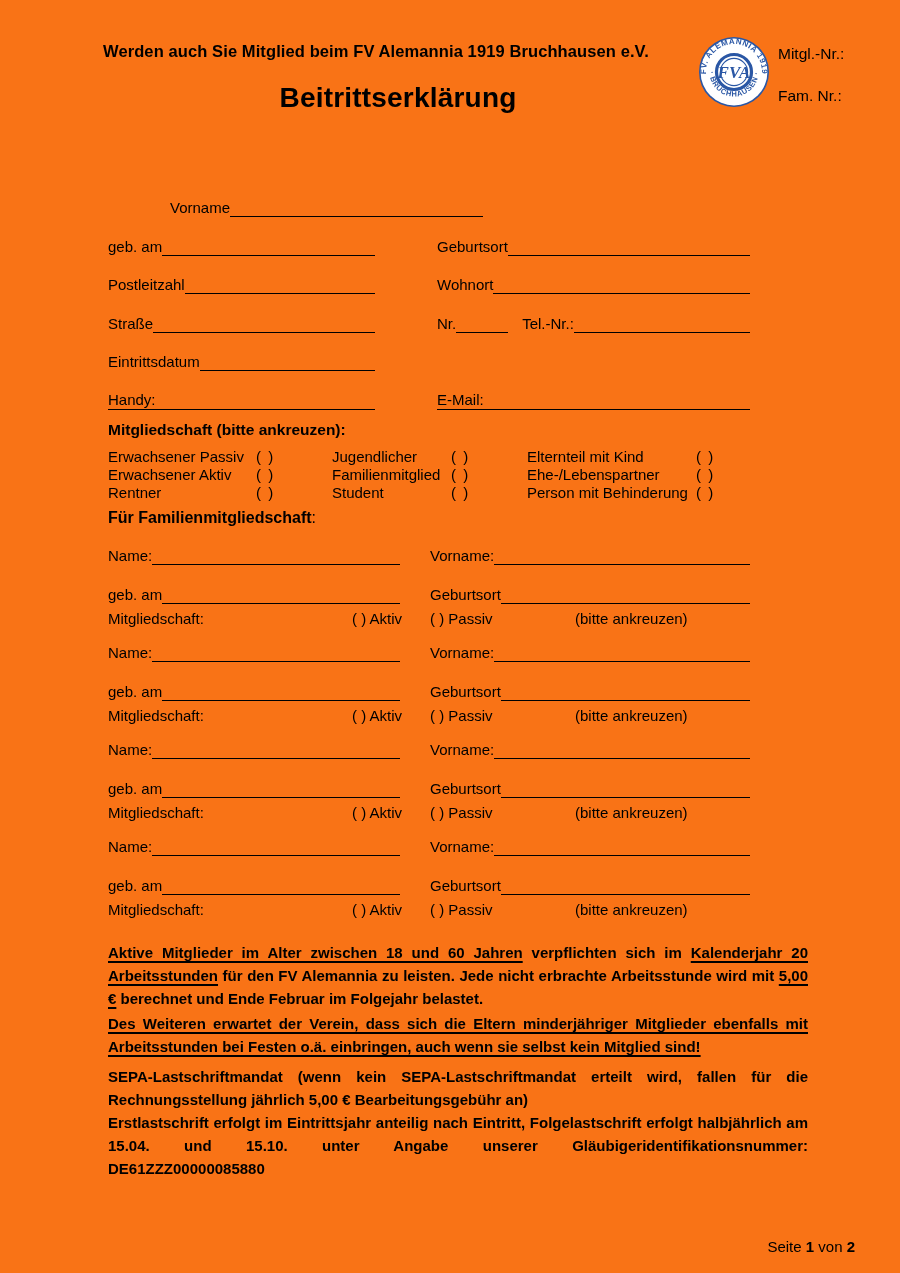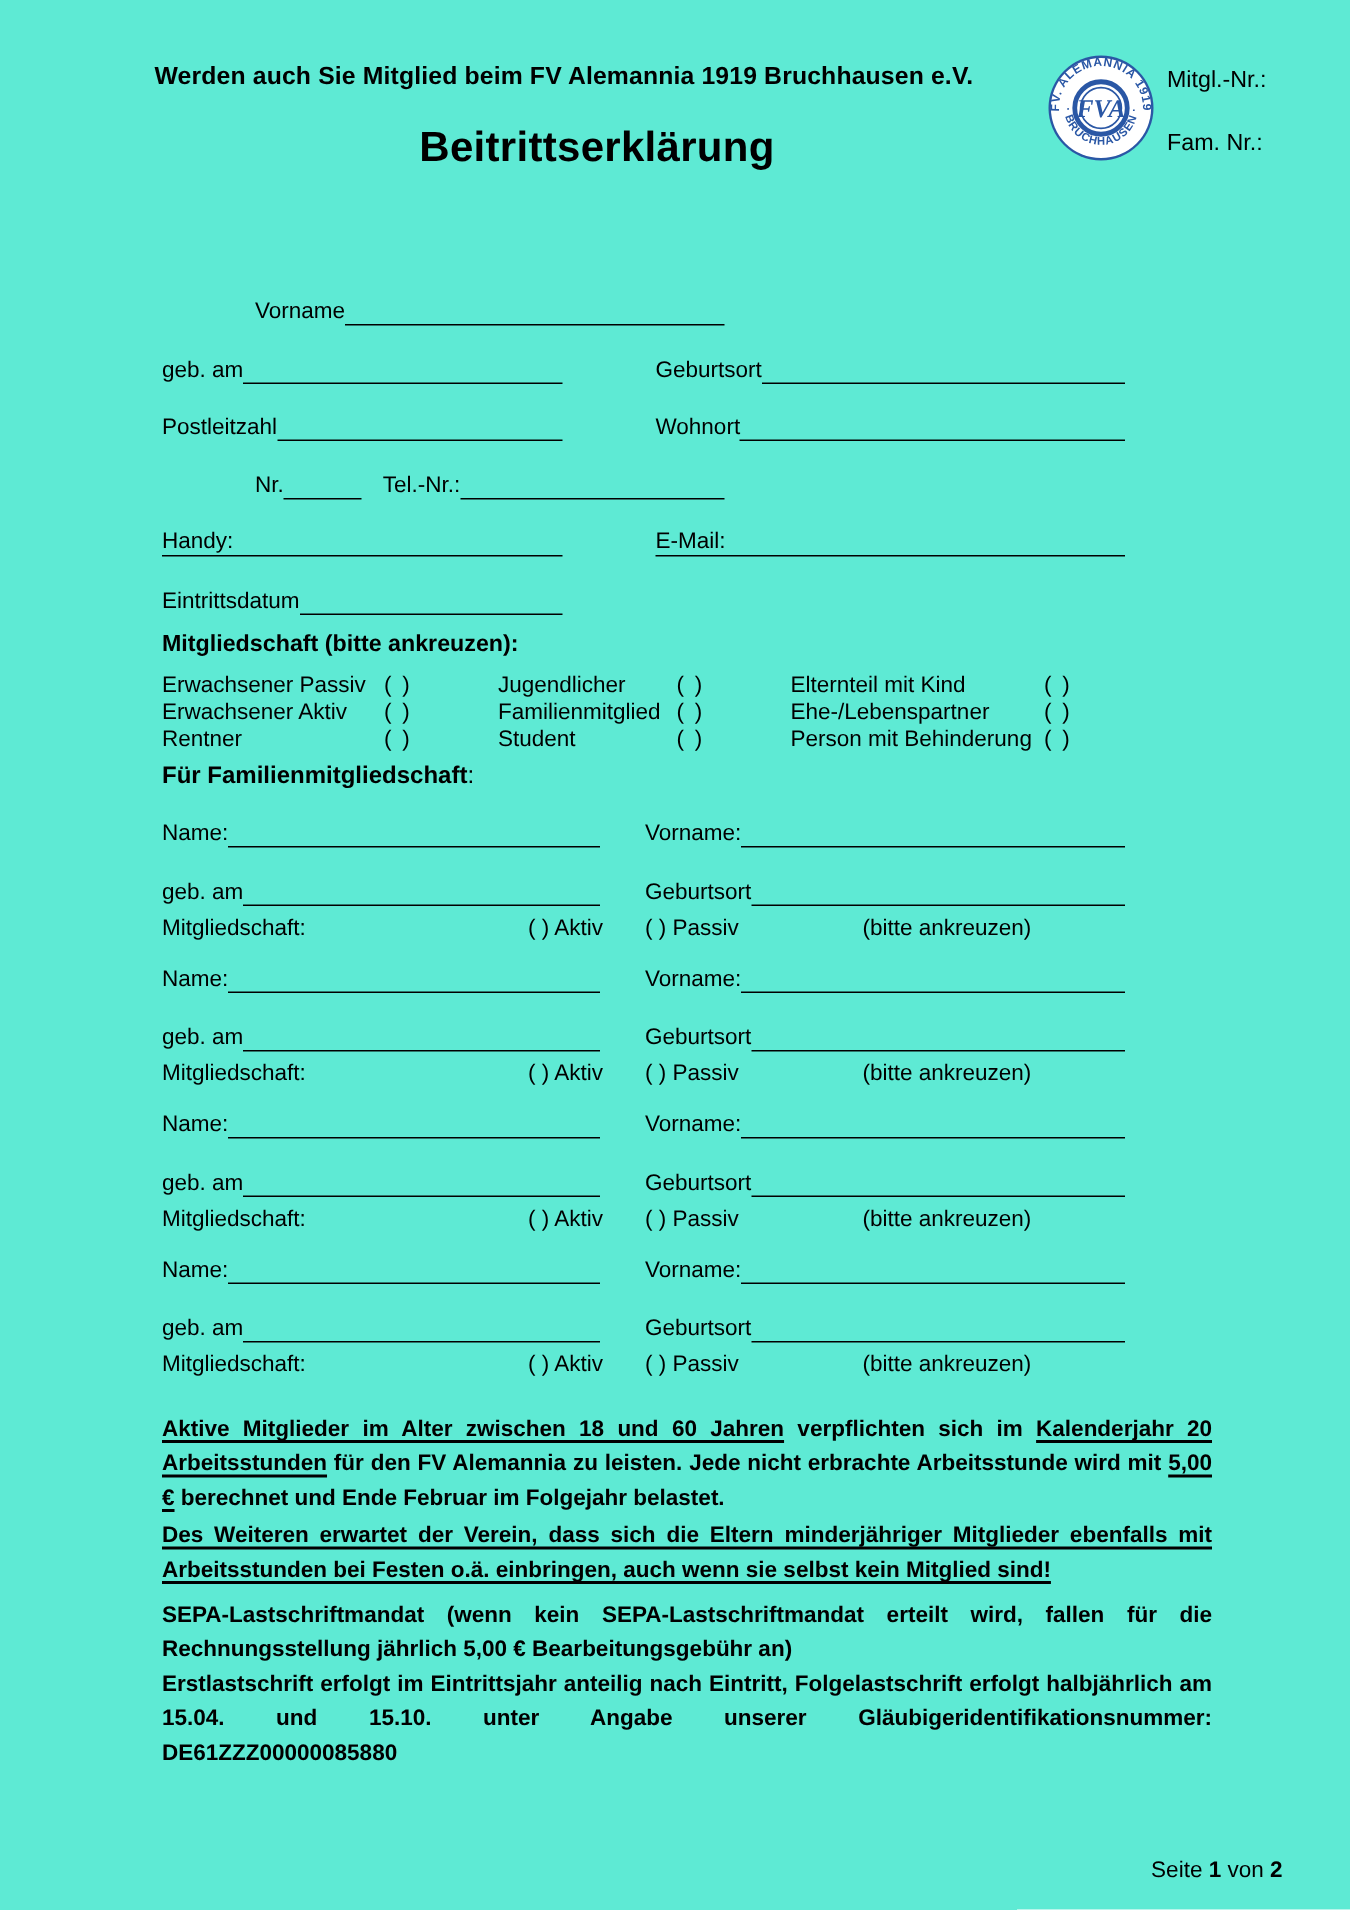--- a/index.html
+++ b/index.html
@@ -4,21 +4,21 @@
 <style>
   * { margin:0; padding:0; box-sizing:border-box; }
   html,body { background:#ffffff; }
   body {
     font-family:"Liberation Sans","DejaVu Sans",sans-serif;
     color:#000;
   }
   .page {
     position:relative;
     width:900px; height:1273px;
-    background:#5eead4;
+    background:#f97316;
     overflow:hidden;
     margin:0 auto;
   }
   
   .invite {
     position:absolute; left:103px; top:42px;
     font-size:16.5px; font-weight:bold; letter-spacing:0.1px;
   }
   .title {
     position:absolute; left:108px; top:82px; width:580px;
@@ -149,43 +149,47 @@
           <span class="lbl">Postleitzahl</span>
           <span class="fill"></span>
         </span>
       <span class="pgap"></span>
       <span class="pright">
           <span class="lbl">Wohnort</span>
           <span class="fill"></span>
         </span>
     </div>
     <div class="prow">
+      <span class="pleft">
+          <span class="lbl">Straße</span>
+          <span class="fill"></span>
+        </span>
       <span class="pgap"></span>
       <span class="pright">
         <span class="lbl">Nr.</span>
           <span class="fill fw52"></span>
           <span class="sp14"></span>
           <span class="lbl">Tel.-Nr.:</span>
           <span class="fill"></span>
       </span>
     </div>
     <div class="prow">
+      <span class="pleft">
+          <span class="lbl">Eintrittsdatum</span>
+          <span class="fill"></span>
+        </span>
+    </div>
+    <div class="prow">
       <span class="pleft ucont">
           <span class="lbl">Handy:</span>
           <span class="fill"></span>
         </span>
       <span class="pgap"></span>
       <span class="pright ucont">
           <span class="lbl">E-Mail:</span>
-          <span class="fill"></span>
-        </span>
-    </div>
-    <div class="prow">
-      <span class="pleft">
-          <span class="lbl">Eintrittsdatum</span>
           <span class="fill"></span>
         </span>
     </div>
   </div>
 
   <div class="member">
     <div class="mhead">Mitgliedschaft (bitte ankreuzen):</div>
     <div class="opts">
       <span class="opt-item r0 c1l">Erwachsener Passiv</span>
       <span class="opt-item box r0 c1b">( )</span>

